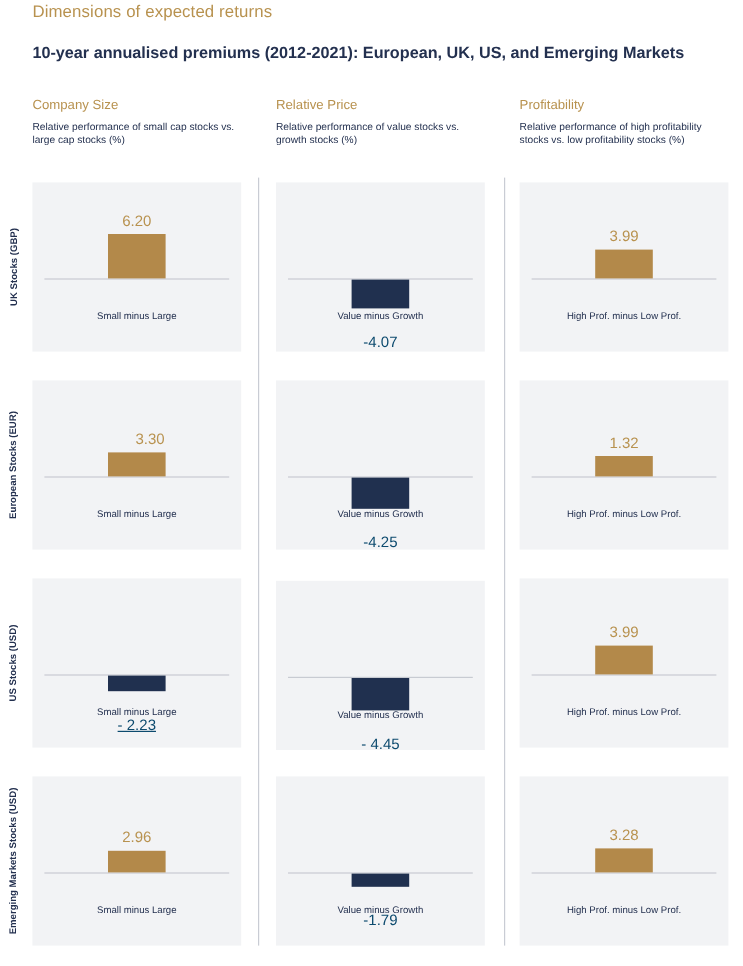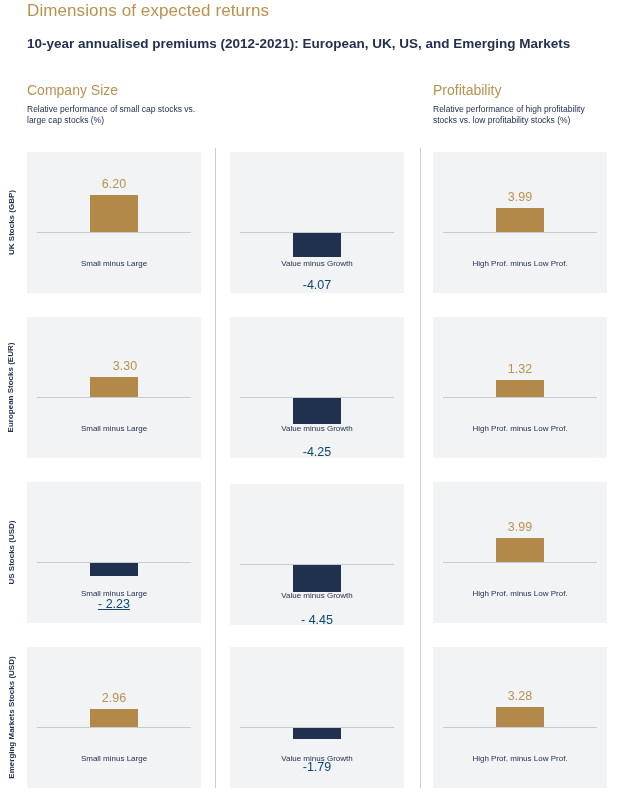--- a/index.html
+++ b/index.html
@@ -13,38 +13,38 @@
     font-family: "Liberation Sans", sans-serif;
     overflow: hidden;
     position: relative;
   }
 
   
   #header { position: absolute; left: 0; top: 0; width: 619px; }
   #page-title {
     position: absolute;
     left: 27px; top: 1px;
-    font-size: 17px;
+    font-size: 14px;
     color: #b8924f;
     letter-spacing: 0.1px;
     white-space: nowrap;
   }
   #page-subtitle {
     position: absolute;
     left: 27px; top: 36px;
     font-size: 13.5px;
     font-weight: bold;
     color: #23304f;
     white-space: nowrap;
   }
 
   
   .col-head { position: absolute; top: 82px; }
   .col-head-title {
-    font-size: 14px;
+    font-size: 11px;
     color: #b8924f;
     white-space: nowrap;
     margin: 0 0 6px 0;
   }
   .col-head-desc {
     font-size: 8.5px;
     color: #23304f;
     line-height: 1.35;
     width: 175px;
   }
@@ -121,20 +121,22 @@
   <div id="page-title">Dimensions of expected returns</div>
   <div id="page-subtitle">10-year annualised premiums (2012-2021): European, UK, US, and Emerging Markets</div>
 </div>
 
 <div id="col-heads">
     <div class="col-head" style="left: 27px;">
       <div class="col-head-title">Company Size</div>
       <div class="col-head-desc">Relative performance of small cap stocks vs. large cap stocks (%)</div>
     </div>
     <div class="col-head" style="left: 230px;">
+      <div class="col-head-title">Relative Price</div>
+      <div class="col-head-desc">Relative performance of value stocks vs. growth stocks (%)</div>
     </div>
     <div class="col-head" style="left: 433px;">
       <div class="col-head-title">Profitability</div>
       <div class="col-head-desc">Relative performance of high profitability stocks vs. low profitability stocks (%)</div>
     </div>
   </div>
 
 <div id="grid">
     <div class="divider" style="left: 215px; top: 148px; height: 640px;"></div>
     <div class="divider" style="left: 420px; top: 148px; height: 640px;"></div>

